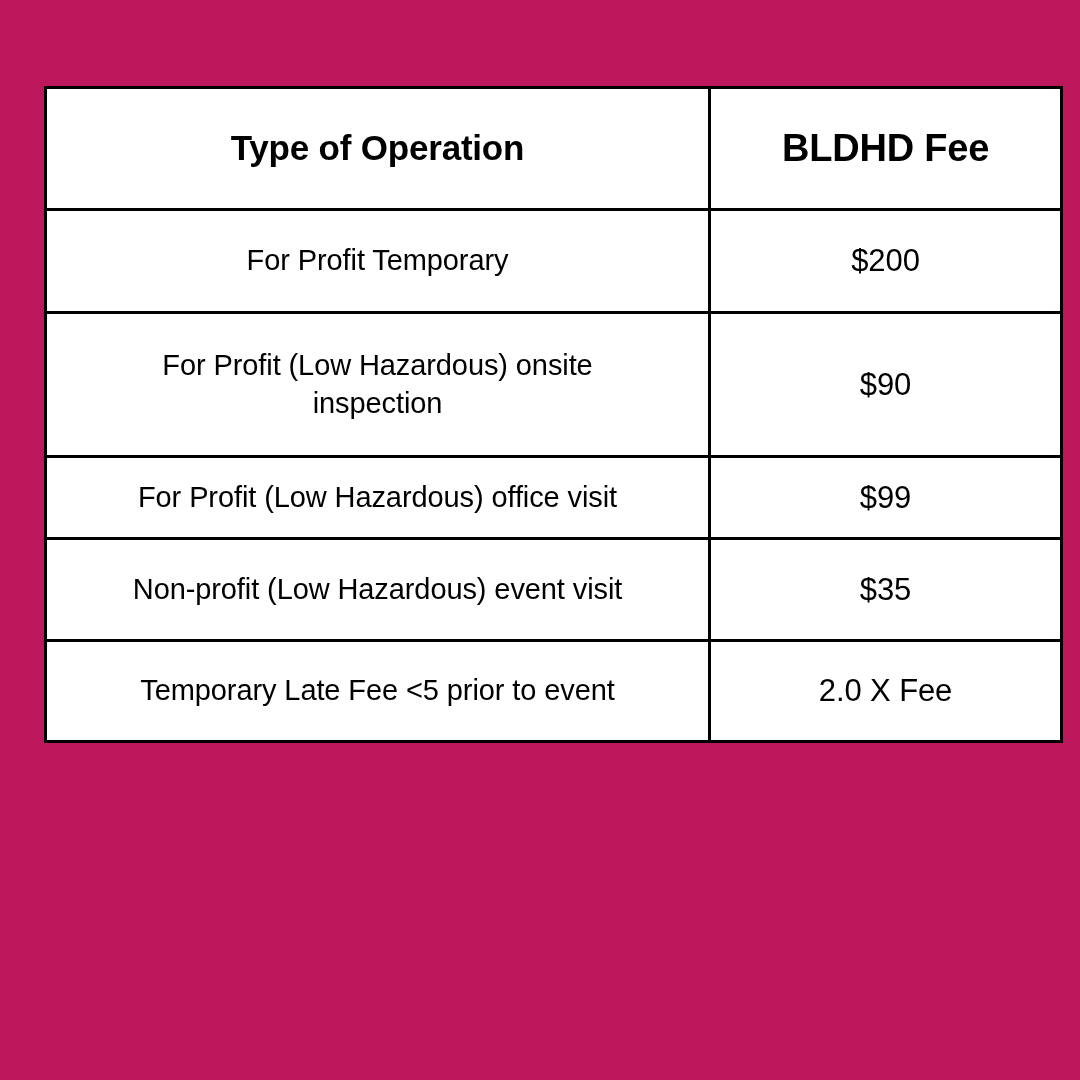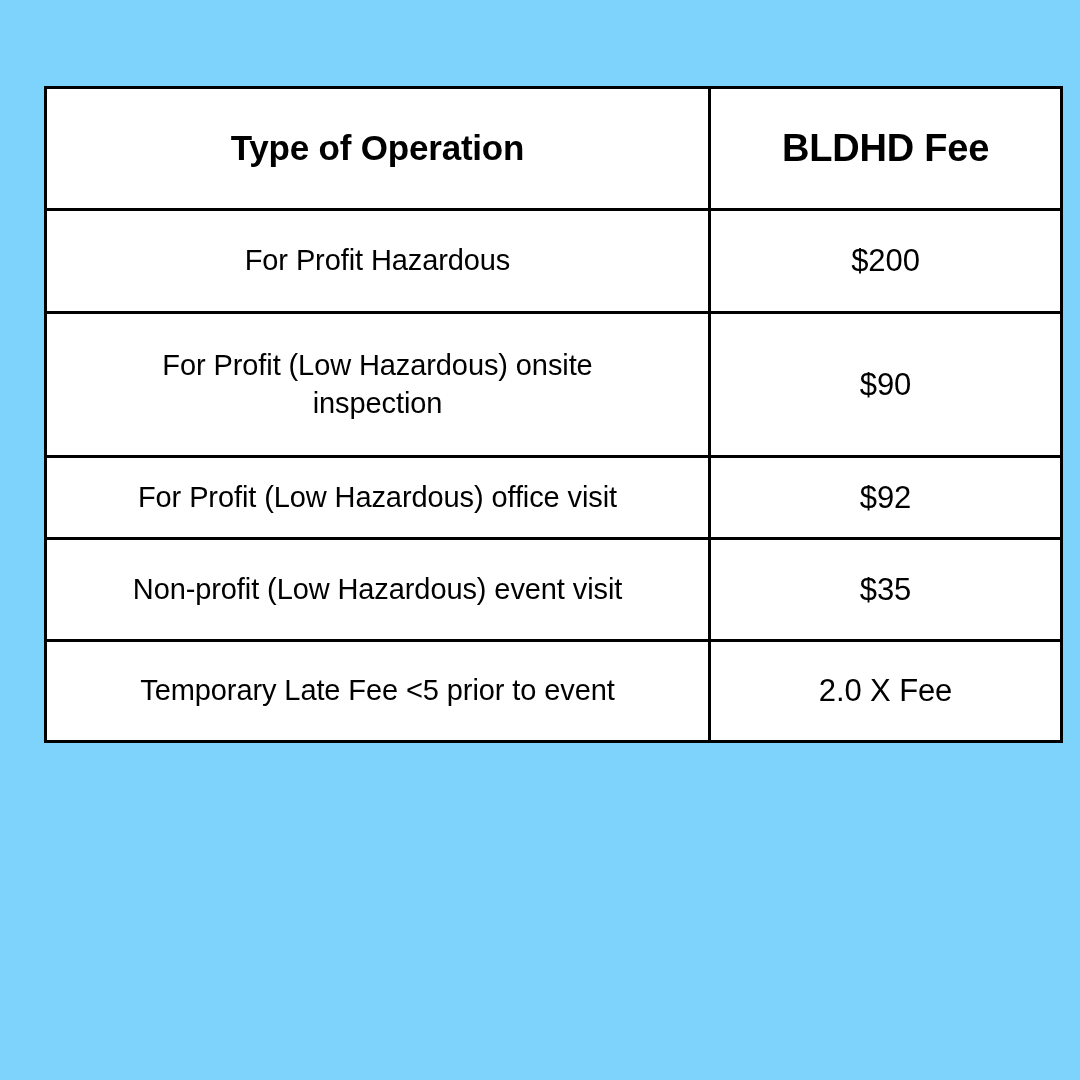--- a/index.html
+++ b/index.html
@@ -12,21 +12,21 @@
     height: 1080px;
     font-family: "Liberation Sans", sans-serif;
     color: #000000;
     overflow: hidden;
   }
 
   .page {
     position: relative;
     width: 1080px;
     height: 1080px;
-    background: #7dd3fc;
+    background: #be185d;
   }
 
   .fee-table {
     position: absolute;
     left: 44px;
     top: 86px;
     width: 1016px;
     border-collapse: collapse;
     table-layout: fixed;
     background: #ffffff;
@@ -88,31 +88,31 @@
       <col class="col-fee">
     </colgroup>
     <thead>
       <tr class="header-row">
         <th class="operation-head">Type of Operation</th>
         <th class="fee-head">BLDHD Fee</th>
       </tr>
     </thead>
     <tbody>
       <tr class="body-row r1">
-        <td class="op-cell">For Profit Hazardous</td>
+        <td class="op-cell">For Profit Temporary</td>
         <td class="fee-cell">$200</td>
       </tr>
       <tr class="body-row r2">
         <td class="op-cell">For Profit (Low Hazardous) onsite
 inspection</td>
         <td class="fee-cell">$90</td>
       </tr>
       <tr class="body-row r3">
         <td class="op-cell">For Profit (Low Hazardous) office visit</td>
-        <td class="fee-cell">$92</td>
+        <td class="fee-cell">$99</td>
       </tr>
       <tr class="body-row r4">
         <td class="op-cell">Non-profit (Low Hazardous) event visit</td>
         <td class="fee-cell">$35</td>
       </tr>
       <tr class="body-row r7">
         <td class="op-cell">Temporary Late Fee &lt;5 prior to event</td>
         <td class="fee-cell">2.0 X Fee</td>
       </tr>
     </tbody>

